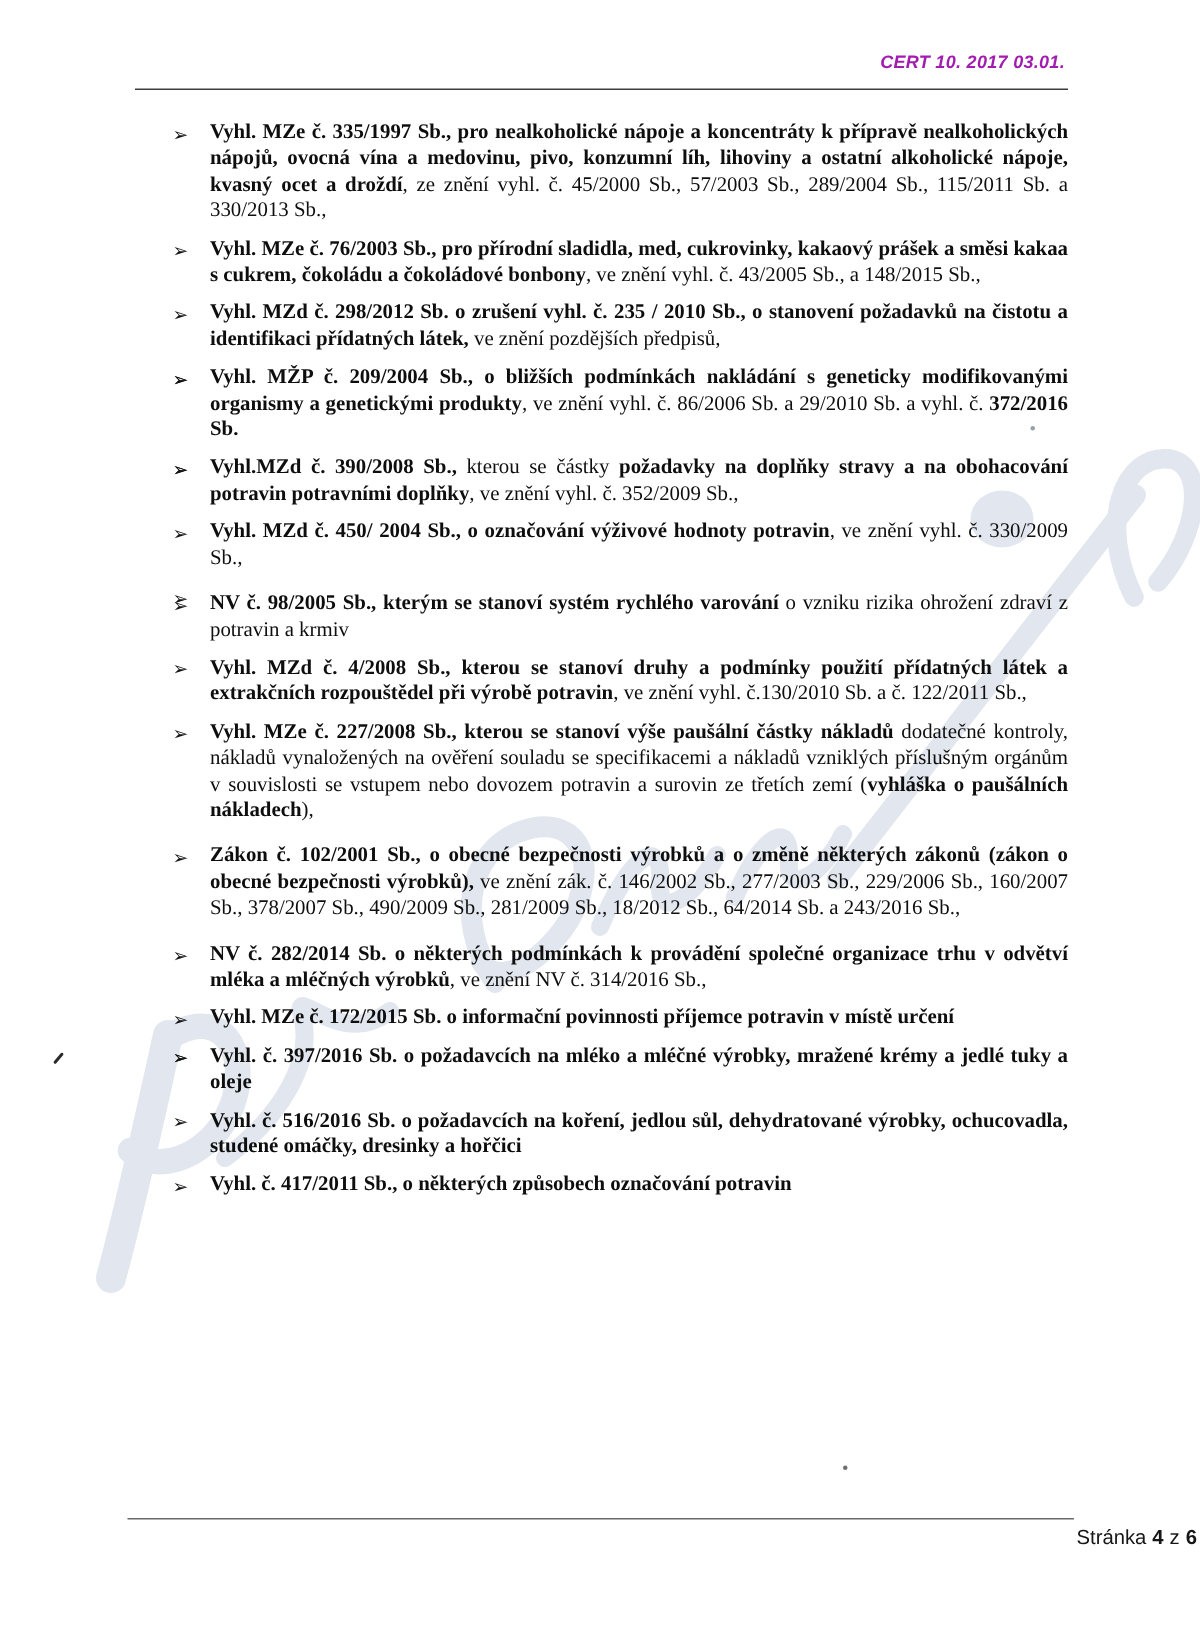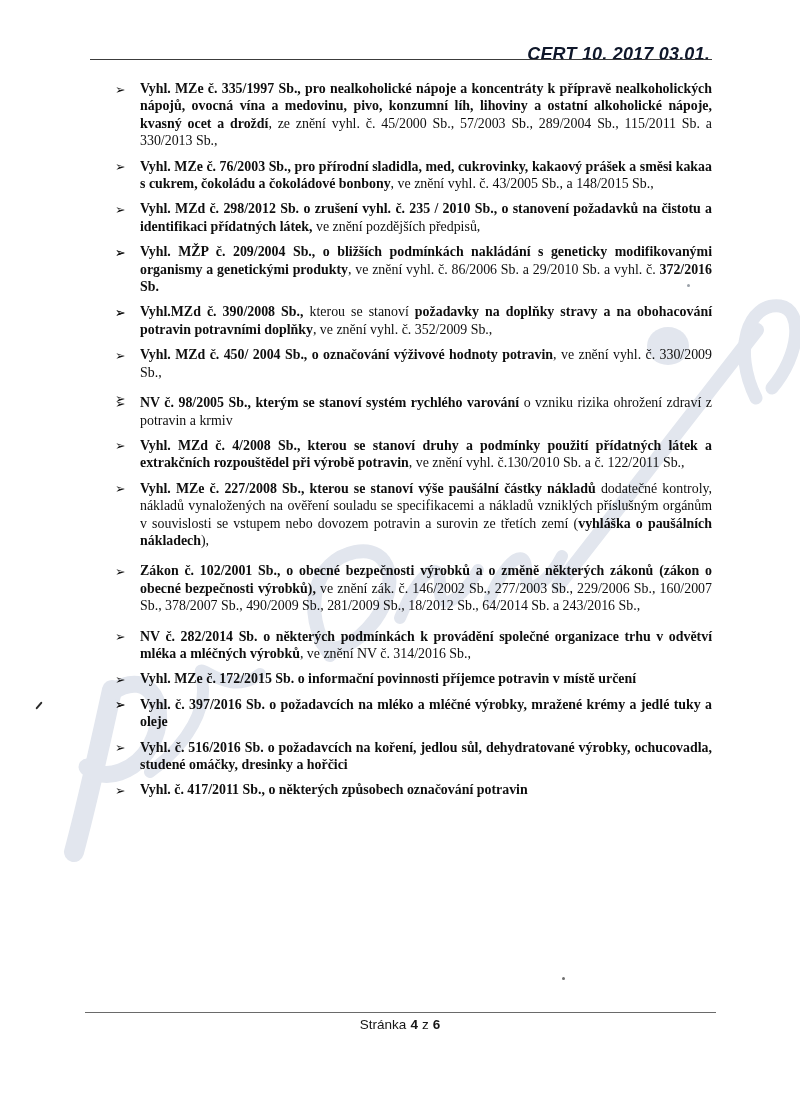--- a/index.html
+++ b/index.html
@@ -11,24 +11,24 @@
     color:#0e0e0e;
     overflow:hidden;
   }
   .page { position:absolute; inset:0; }
 
   
   .watermark { position:absolute; left:0; top:0; width:800px; height:1100px; pointer-events:none; }
 
   
   .header-title {
-    position:absolute; top:44px; right:90px;
+    position:absolute; top:34px; right:90px;
     font-family:"Liberation Sans", sans-serif;
     font-style:italic; font-weight:bold;
-    font-size:18px; letter-spacing:0.2px; color:#0f172a;
+    font-size:12px; letter-spacing:0.2px; color:#a21caf;
     white-space:nowrap;
   }
   .header-rule {
     position:absolute; top:59px; left:90px; right:88px;
     border-top:1.6px solid #3c3c3c;
   }
 
   
   .reg-list {
     position:absolute; top:80px; left:90px; right:88px;
@@ -51,21 +51,21 @@
   .seg { font-weight:normal; }
   .seg.bold { font-weight:bold;margin-top:32px; }
 
   
   .footer-rule {
     position:absolute; top:1012px; left:85px; right:84px;
     border-top:1.4px solid #6a6a6a;
   }
   .footer-text {
     position:absolute; top:1017px; left:0; right:0;
-    text-align:center;
+    text-align:right;
     font-family:"Liberation Sans", sans-serif;
     font-size:13.5px; color:#161616;
   }
   .footer-text span, .footer-text b { margin:0 2px; }
   .footer-text b { font-weight:bold; }
 
   
   .ink-slash {
     position:absolute; left:38px; top:701px;
     width:2px; height:9px; background:#2b2b2b;
@@ -96,21 +96,21 @@
   <span class="header-title">CERT 10. 2017 03.01.</span>
   <div class="header-rule"></div>
 
   <ul class="reg-list" id="reg-list">
       <li><span class="bullet">➢</span><span class="seg bold">Vyhl. MZe č. 335/1997 Sb., pro nealkoholické nápoje a koncentráty k přípravě nealkoholických nápojů, ovocná vína a medovinu, pivo, konzumní líh, lihoviny a ostatní alkoholické nápoje, kvasný ocet a droždí</span><span class="seg">, ze znění vyhl. č. 45/2000 Sb., 57/2003 Sb., 289/2004 Sb., 115/2011 Sb. a 330/2013 Sb.,</span></li>
       <li><span class="bullet">➢</span><span class="seg bold">Vyhl. MZe č. 76/2003 Sb., pro přírodní sladidla, med, cukrovinky, kakaový prášek a směsi kakaa s cukrem, čokoládu a čokoládové bonbony</span><span class="seg">, ve znění vyhl. č. 43/2005 Sb., a 148/2015 Sb.,</span></li>
       <li><span class="bullet">➢</span><span class="seg bold">Vyhl. MZd č. 298/2012 Sb. o zrušení vyhl. č. 235 / 2010 Sb., o stanovení požadavků na čistotu a identifikaci přídatných látek,</span><span class="seg"> ve znění pozdějších předpisů,</span></li>
       <li><span class="bullet">➢</span></li>
       <li><span class="bullet">➢</span><span class="seg bold">Vyhl. MŽP č. 209/2004 Sb., o bližších podmínkách nakládání s geneticky modifikovanými organismy a genetickými produkty</span><span class="seg">, ve znění vyhl. č. 86/2006 Sb. a 29/2010 Sb. a vyhl. č. </span><span class="seg bold">372/2016 Sb.</span></li>
       <li><span class="bullet">➢</span></li>
-      <li><span class="bullet">➢</span><span class="seg bold">Vyhl.MZd č. 390/2008 Sb.,</span><span class="seg"> kterou se stanoví </span><span class="seg bold">požadavky na doplňky stravy a na obohacování potravin potravními doplňky</span><span class="seg">, ve znění vyhl. č. 352/2009 Sb.,</span></li>
+      <li><span class="bullet">➢</span><span class="seg bold">Vyhl.MZd č. 390/2008 Sb.,</span><span class="seg"> kterou se částky </span><span class="seg bold">požadavky na doplňky stravy a na obohacování potravin potravními doplňky</span><span class="seg">, ve znění vyhl. č. 352/2009 Sb.,</span></li>
       <li><span class="bullet">➢</span><span class="seg bold">Vyhl. MZd č. 450/ 2004 Sb., o označování výživové hodnoty potravin</span><span class="seg">, ve znění vyhl. č. 330/2009 Sb.,</span></li>
       <li><span class="bullet">➢</span></li>
       <li class="gap"><span class="bullet">➢</span><span class="seg bold">NV č. 98/2005 Sb., kterým se stanoví systém rychlého varování</span><span class="seg"> o vzniku rizika ohrožení zdraví z potravin a krmiv</span></li>
       <li><span class="bullet">➢</span><span class="seg bold">Vyhl. MZd č. 4/2008 Sb., kterou se stanoví druhy a podmínky použití přídatných látek a extrakčních rozpouštědel při výrobě potravin</span><span class="seg">, ve znění vyhl. č.130/2010 Sb. a č. 122/2011 Sb.,</span></li>
       <li><span class="bullet">➢</span><span class="seg bold">Vyhl. MZe č. 227/2008 Sb., kterou se stanoví výše paušální částky nákladů</span><span class="seg"> dodatečné kontroly, nákladů vynaložených na ověření souladu se specifikacemi a nákladů vzniklých příslušným orgánům v souvislosti se vstupem nebo dovozem potravin a surovin ze třetích zemí (</span><span class="seg bold">vyhláška o paušálních nákladech</span><span class="seg">),</span></li>
       <li class="gap"><span class="bullet">➢</span><span class="seg bold">Zákon č. 102/2001 Sb., o obecné bezpečnosti výrobků a o změně některých zákonů (zákon o obecné bezpečnosti výrobků),</span><span class="seg"> ve znění zák. č. 146/2002 Sb., 277/2003 Sb., 229/2006 Sb., 160/2007 Sb., 378/2007 Sb., 490/2009 Sb., 281/2009 Sb., 18/2012 Sb., 64/2014 Sb. a 243/2016 Sb.,</span></li>
       <li class="gap"><span class="bullet">➢</span><span class="seg bold">NV č. 282/2014 Sb. o některých podmínkách k provádění společné organizace trhu v odvětví mléka a mléčných výrobků</span><span class="seg">, ve znění NV č. 314/2016 Sb.,</span></li>
       <li><span class="bullet">➢</span><span class="seg bold">Vyhl. MZe č. 172/2015 Sb. o informační povinnosti příjemce potravin v místě určení</span></li>
       <li><span class="bullet">➢</span></li>
       <li><span class="bullet">➢</span><span class="seg bold">Vyhl. č. 397/2016 Sb. o požadavcích na mléko a mléčné výrobky, mražené krémy a jedlé tuky a oleje</span></li>

